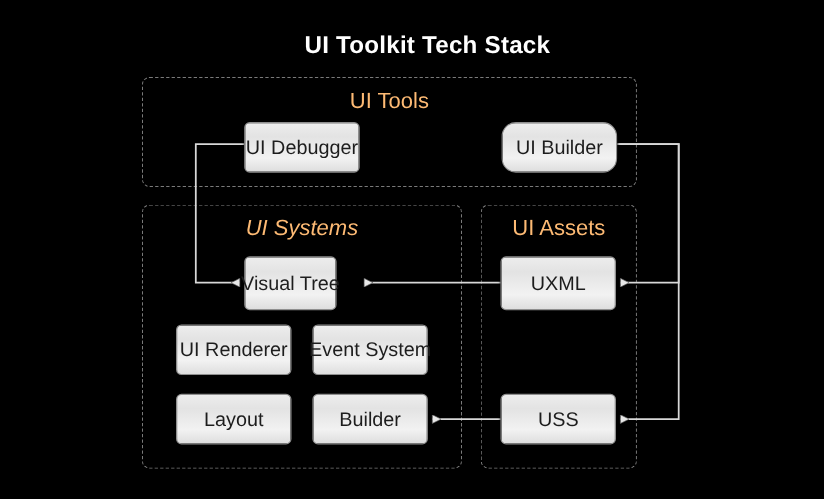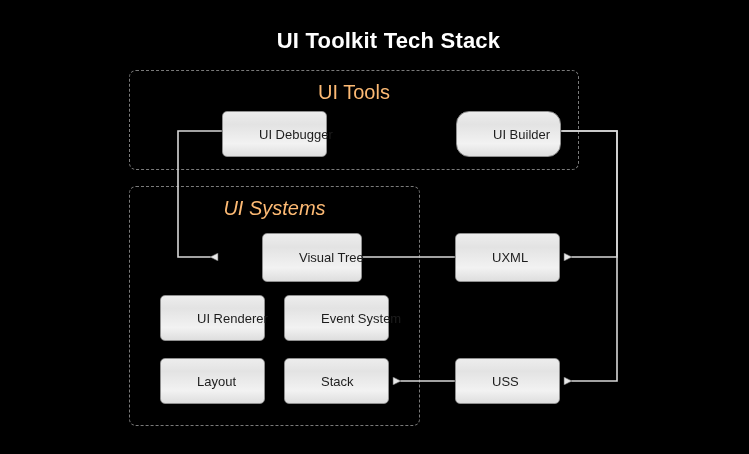--- a/index.html
+++ b/index.html
@@ -53,26 +53,25 @@
     color: #fdba74;
   }
   .node {
     position: absolute;
     border: 1px solid #8f8f8f;
     border-radius: 5px;
     background: linear-gradient(to bottom, #ededed 0%, #e3e3e3 28%, #f2f2f2 72%, #dedede 100%);
     box-shadow: 0 1px 2px rgba(0,0,0,0.85);
     display: flex;
     align-items: center;
-    justify-content: flex-start;
+    justify-content: center;
     color: #1d1d1d;
-    font-size: 13px;
+    font-size: 18px;
     line-height: 1;
     white-space: nowrap;
-    padding-left: 36px;
   }
   #edge-layer {
     position: absolute;
     left: 0;
     top: 0;
     width: 749px;
     height: 454px;
     pointer-events: none;
   }
 </style>
@@ -84,20 +83,23 @@
   <div id="diagram-title">UI Toolkit Tech Stack</div>
 
   <div class="group-box" style="left:129px; top:70px; width:450px; height:100px;">
     <div class="group-label">UI Tools</div>
   </div>
 
   <div class="group-box" style="left:129px; top:186px; width:291px; height:240px;font-style:italic;">
     <div class="group-label">UI Systems</div>
   </div>
 
+  <div class="group-box" style="left:437px; top:186px; width:142px; height:240px;">
+    <div class="group-label">UI Assets</div>
+  </div>
 
   <svg id="edge-layer" viewBox="0 0 749 454" width="749" height="454" xmlns="http://www.w3.org/2000/svg">
     <defs>
       <marker id="arrow-left" markerWidth="9" markerHeight="8" refX="8" refY="4" orient="auto-start-reverse" markerUnits="userSpaceOnUse">
         <path d="M 8 0 L 0 4 L 8 8 z" fill="#e8e8e8" stroke="#555555" stroke-width="0.6"></path>
       </marker>
     </defs>
 
     <path d="M 222 131 L 178 131 L 178 257 L 218 257" fill="none" stroke="#d8d8d8" stroke-width="1.6" marker-end="url(#arrow-left)"></path>
 
@@ -111,38 +113,38 @@
   </svg>
 
   <div class="node" style="left:222px; top:111px; width:105px; height:46px;">
     <span>UI Debugger</span>
   </div>
 
   <div class="node" style="left:456px; top:111px; width:105px; height:46px;border-radius:13px;">
     <span>UI Builder</span>
   </div>
 
-  <div class="node" style="left:222px; top:233px; width:100px; height:49px;margin-left:40px;">
+  <div class="node" style="left:222px; top:233px; width:84px; height:49px;">
     <span>Visual Tree</span>
   </div>
 
   <div class="node" style="left:160px; top:295px; width:105px; height:46px;">
     <span>UI Renderer</span>
   </div>
 
   <div class="node" style="left:284px; top:295px; width:105px; height:46px;">
     <span>Event System</span>
   </div>
 
   <div class="node" style="left:160px; top:358px; width:105px; height:46px;">
     <span>Layout</span>
   </div>
 
   <div class="node" style="left:284px; top:358px; width:105px; height:46px;">
-    <span>Stack</span>
+    <span>Builder</span>
   </div>
 
   <div class="node" style="left:455px; top:233px; width:105px; height:49px;">
     <span>UXML</span>
   </div>
 
   <div class="node" style="left:455px; top:358px; width:105px; height:46px;">
     <span>USS</span>
   </div>
 

